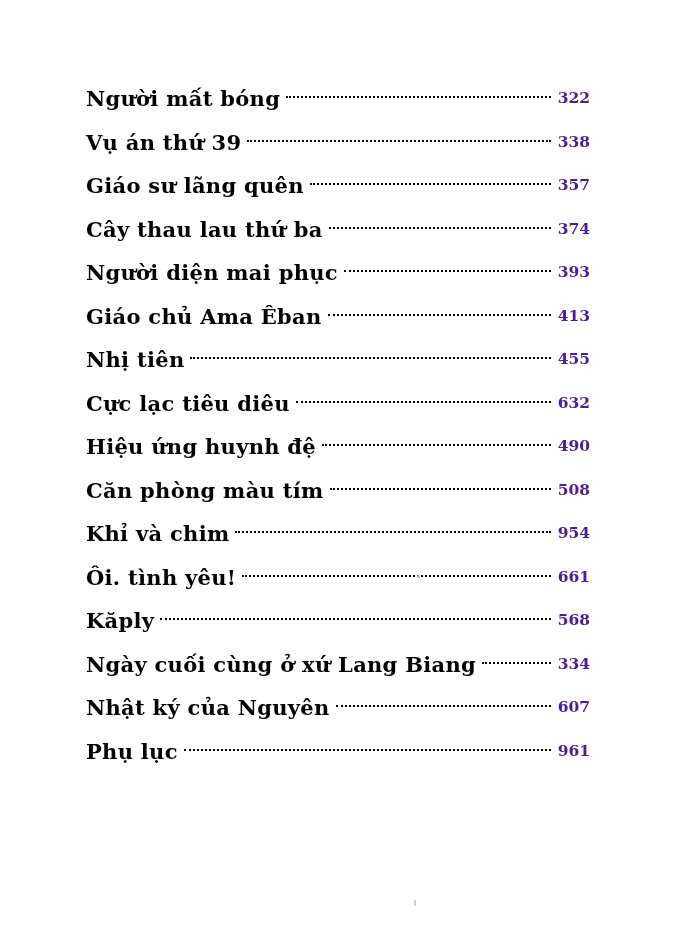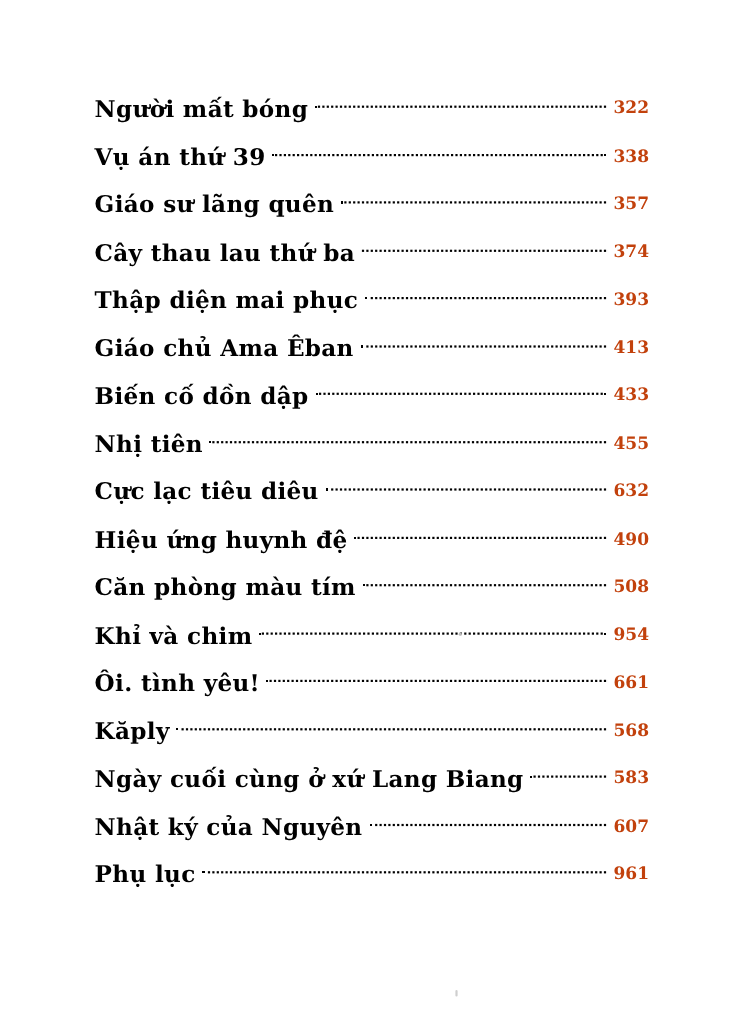--- a/index.html
+++ b/index.html
@@ -42,21 +42,21 @@
   .toc-dots {
     flex: 1 1 auto;
     margin: 0 5px 4px 6px;
     border-bottom: 2.5px dotted #000000;
     min-width: 18px;
     height: 1px;
   }
   .toc-page {
     font-size: 15.5px;
     font-weight: 700;
-    color: #c2410c;
+    color: #4c1d95;
     white-space: nowrap;
     font-family: "DejaVu Serif", serif;
     padding-bottom: 1px;
     min-width: 34px;
     text-align: right;
   }
   
   .speck {
     position: absolute;
     background: #b9b9b9;
@@ -84,33 +84,28 @@
       <span class="toc-title">Giáo sư lãng quên</span>
       <span class="toc-dots"></span>
       <span class="toc-page">357</span>
     </li>
     <li class="toc-entry">
       <span class="toc-title">Cây thau lau thứ ba</span>
       <span class="toc-dots"></span>
       <span class="toc-page">374</span>
     </li>
     <li class="toc-entry">
-      <span class="toc-title">Thập diện mai phục</span>
+      <span class="toc-title">Người diện mai phục</span>
       <span class="toc-dots"></span>
       <span class="toc-page">393</span>
     </li>
     <li class="toc-entry">
       <span class="toc-title">Giáo chủ Ama Êban</span>
       <span class="toc-dots"></span>
       <span class="toc-page">413</span>
-    </li>
-    <li class="toc-entry">
-      <span class="toc-title">Biến cố dồn dập</span>
-      <span class="toc-dots"></span>
-      <span class="toc-page">433</span>
     </li>
     <li class="toc-entry">
       <span class="toc-title">Nhị tiên</span>
       <span class="toc-dots"></span>
       <span class="toc-page">455</span>
     </li>
     <li class="toc-entry">
       <span class="toc-title">Cực lạc tiêu diêu</span>
       <span class="toc-dots"></span>
       <span class="toc-page">632</span>
@@ -136,21 +131,21 @@
       <span class="toc-page">661</span>
     </li>
     <li class="toc-entry">
       <span class="toc-title">Kăply</span>
       <span class="toc-dots"></span>
       <span class="toc-page">568</span>
     </li>
     <li class="toc-entry">
       <span class="toc-title">Ngày cuối cùng ở xứ Lang Biang</span>
       <span class="toc-dots"></span>
-      <span class="toc-page">583</span>
+      <span class="toc-page">334</span>
     </li>
     <li class="toc-entry">
       <span class="toc-title">Nhật ký của Nguyên</span>
       <span class="toc-dots"></span>
       <span class="toc-page">607</span>
     </li>
     <li class="toc-entry">
       <span class="toc-title">Phụ lục</span>
       <span class="toc-dots"></span>
       <span class="toc-page">961</span>

